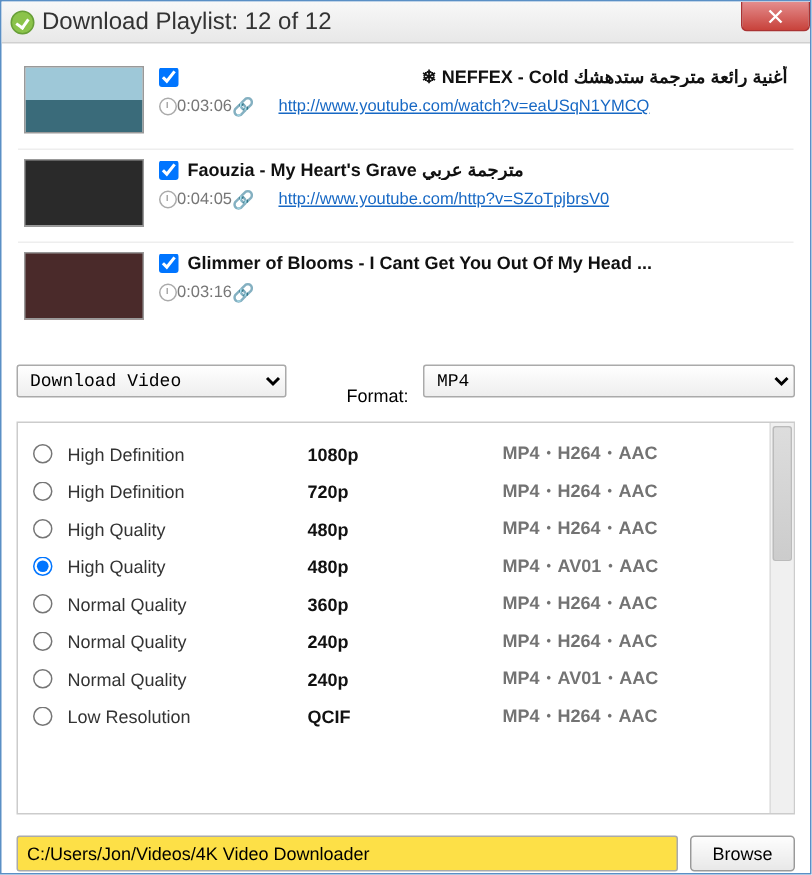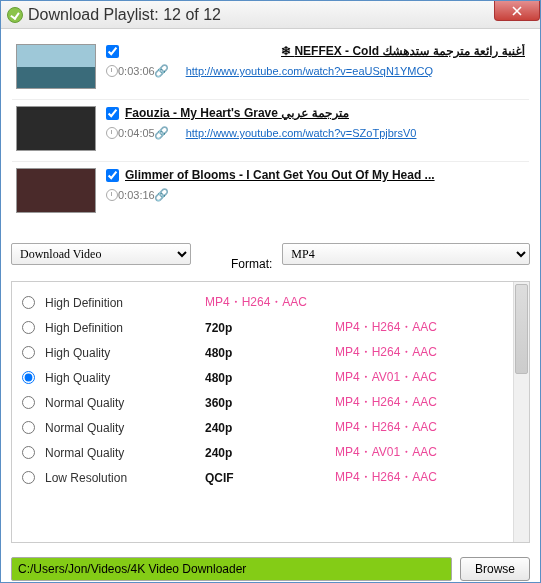--- a/index.html
+++ b/index.html
@@ -12,45 +12,45 @@
 .close-btn svg { width:10px; height:10px; }
 .content { padding: 8px 10px 10px 10px; }
 .playlist { border: 1px solid transparent; }
 .item { display: flex; padding: 6px 4px 10px 4px; border-bottom: 1px solid #eee; }
 .item:last-child { border-bottom: none; }
 .thumb { width: 80px; height: 45px; background: #333; flex-shrink: 0; border: 1px solid #999; }
 .t1 { background: linear-gradient(#9ec8d8 50%, #3a6b7a 50%); }
 .t2 { background: #2a2a2a; }
 .t3 { background: #4a2a2a; }
 .item-body { flex: 1; padding-left: 10px; }
-.row1 { display: flex; align-items: center; gap: 6px; margin-bottom: 6px; text-decoration: underline; }
+.row1 { display: flex; align-items: center; gap: 6px; margin-bottom: 6px; }
 .chk { width: 13px; height: 13px; }
 .title { font-weight: bold; color: #111; font-size: 12px; white-space: nowrap; overflow: hidden; text-overflow: ellipsis; }
 .title.rtl { direction: rtl; text-align: right; flex:1; }
 .row2 { display: flex; align-items: center; gap: 0; color: #888; font-size: 11px; }
 .clock { width: 12px; height: 12px; border: 1px solid #aaa; border-radius: 50%; position: relative; }
 .clock::after { content:""; position:absolute; left:4px; top:2px; width:1px; height:4px; background:#aaa; }
 .dur { color: #777; }
 .linkicon { color: #aaa; font-size: 12px; }
 .link { color: #1768c4; text-decoration: underline; font-size: 11px; padding-left: 16px; }
 .controls-row { display: flex; align-items: center; gap: 10px; margin: 12px 0 10px 0; }
-select { font-family: Liberation Serif, serif; font-size: 12px; height: 22px; border: 1px solid #aaa; background: linear-gradient(#fff,#eee); border-radius: 2px; padding: 0 4px; }
+select { font-family: Liberation Mono, monospace; font-size: 12px; height: 22px; border: 1px solid #aaa; background: linear-gradient(#fff,#eee); border-radius: 2px; padding: 0 4px; }
 .sel-action { width: 180px; }
 .fmt-label { margin-left: 30px; margin-top: 21px; }
 .sel-fmt { flex: 1; }
 .quality-box { border: 1px solid #ccc; padding: 8px 4px; position: relative; height: 262px; overflow:hidden; }
 .qrow { display: flex; align-items: center; padding: 4px 6px; }
 .qrow input[type=radio] { margin-right: 10px; }
 .qname { width: 160px; color: #333; }
 .qres { width: 130px; font-weight: bold; color: #111; }
-.qcodec { color: #ec4899; }
+.qcodec { color: #737373; font-weight: bold; }
 .qbox-scroll { position:absolute; right:0; top:0; bottom:0; width:16px; background:#f0f0f0; border-left:1px solid #ddd; }
 .qbox-scroll-thumb { position:absolute; left:1px; right:1px; top:2px; height:90px; background:linear-gradient(#ddd,#ccc); border:1px solid #bbb; border-radius:2px; }
 .path-row { display: flex; gap: 8px; margin-top: 14px; align-items: center; }
-.path-input { flex:1; height: 24px; border: 1px solid #aaa; padding: 0 6px; font-family: inherit; font-size: 12px; border-radius: 2px; background:#84cc16; }
+.path-input { flex:1; height: 24px; border: 1px solid #aaa; padding: 0 6px; font-family: inherit; font-size: 12px; border-radius: 2px; background:#fde047; }
 .btn { height: 24px; padding: 0 14px; border: 1px solid #999; background: linear-gradient(#fdfdfd,#e8e8e8); border-radius: 3px; font-family: inherit; font-size: 12px; cursor: pointer; }
 .btn-row { display: flex; justify-content: flex-end; gap: 8px; margin-top: 14px; }
 .btn.primary { border: 1px solid #3d87c7; box-shadow: 0 0 2px #7ab7e8; }
 </style>
 </head>
 <body>
 
 <div class="titlebar">
   <div class="app-icon"></div>
   <div class="titlebar-text">Download Playlist: 12 of 12</div>
@@ -82,21 +82,21 @@
         <div class="thumb t2"></div>
         <div class="item-body">
           <div class="row1">
             <input type="checkbox" class="chk" checked="" style="">
             <span class="title">Faouzia - My Heart's Grave مترجمة عربي</span>
           </div>
           <div class="row2">
             <span class="clock"></span>
             <span class="dur">0:04:05</span>
             <span class="linkicon">🔗</span>
-            <a class="link">http://www.youtube.com/watch?v=SZoTpjbrsV0</a>
+            <a class="link">http://www.youtube.com/http?v=SZoTpjbrsV0</a>
           </div>
         </div>
       </div>
       <div class="item">
         <div class="thumb t3"></div>
         <div class="item-body">
           <div class="row1">
             <input type="checkbox" class="chk" checked="" style="">
             <span class="title">Glimmer of Blooms - I Cant Get You Out Of My Head ...</span>
           </div>
@@ -117,20 +117,21 @@
     <select class="sel-fmt">
       <option>MP4</option>
     </select>
   </div>
 
   <div class="quality-box">
     <div id="qualities">
         <div class="qrow">
           <input type="radio" name="q" style="">
           <span class="qname">High Definition</span>
+          <span class="qres">1080p</span>
           <span class="qcodec">MP4・H264・AAC</span>
         </div>
         <div class="qrow">
           <input type="radio" name="q" style="">
           <span class="qname">High Definition</span>
           <span class="qres">720p</span>
           <span class="qcodec">MP4・H264・AAC</span>
         </div>
         <div class="qrow">
           <input type="radio" name="q" style="">

